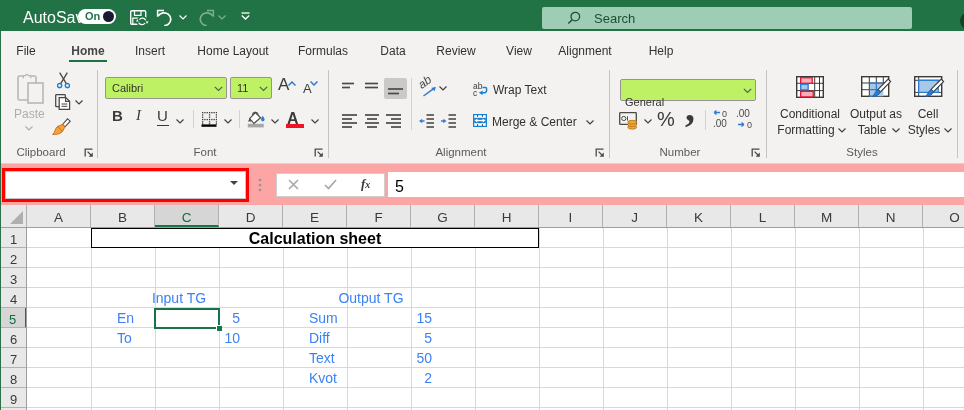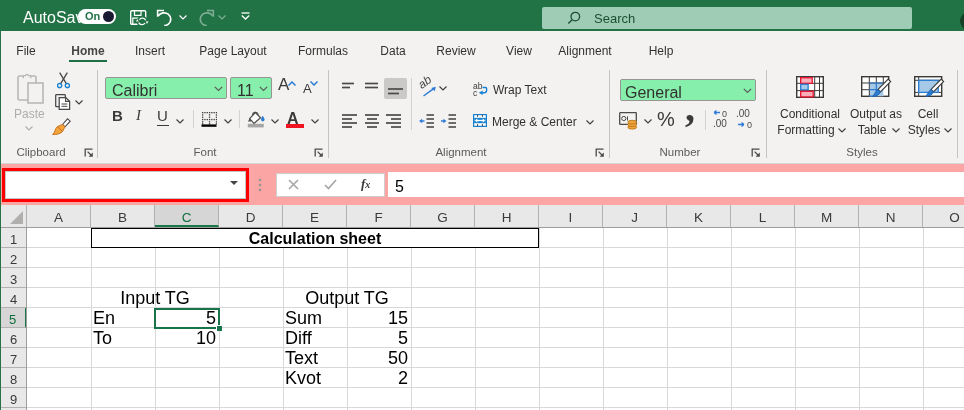--- a/index.html
+++ b/index.html
@@ -25,36 +25,36 @@
 #homeline { position:absolute; left:69px; top:28.5px; width:38px; height:2.6px; background:#1e7145; }
 
 
 #ribbon { position:absolute; left:0; top:62px; width:964px; height:102px; background:#f3f2f1; border-bottom:1px solid #d8d6d4; }
 .gsep { position:absolute; top:8px; height:88px; width:1px; background:#c6c4c2; }
 .glabel { position:absolute; top:84px; font-size:11.5px; color:#5c5b59; transform:translateX(-50%); white-space:nowrap; }
 .launcher { position:absolute; width:10px; height:10px; }
 .btext { font-size:12px; color:#323130; }
 
 
-.combo { position:absolute; background:#86efac; border:1px solid #979593; border-radius:2px; font-size:16px; color:#323130; }
+.combo { position:absolute; background:#bef264; border:1px solid #979593; border-radius:2px; font-size:11px; color:#323130; }
 
 
 #fbar { position:absolute; left:0; top:164px; width:964px; height:41px; background:#fca5a5; }
 #redbox { position:absolute; left:2px; top:4.3px; width:246.5px; height:34px; border:3.5px solid #fd0000; background:#fff; }
 #namebox { position:absolute; left:0; top:0; right:0; bottom:0; background:#fff; border:1px solid #c6c5c4; }
 #fxbox { position:absolute; left:276px; top:9px; width:109px; height:24px; background:#fff; border:1px solid #d0cecc; }
 #finput { position:absolute; left:388px; top:8px; width:576px; height:25px; background:#fff; }
 #finput span { position:absolute; left:7px; top:6px; font-size:16px; color:#000; }
 
 
 #grid { position:absolute; left:0; top:205px; width:964px; height:205px; background:#fff; }
 .chead { position:absolute; top:0; height:22px; background:#e9e8e8; border-right:1px solid #b3b1af; font-size:13.5px; color:#3b3a39; text-align:center; line-height:26px; }
 .rhead { position:absolute; left:0; width:27px; height:20px; background:#e9e8e8; border-bottom:1px solid #b3b1af; font-size:13px; color:#3b3a39; text-align:center; line-height:23px; }
 #gridlines { position:absolute; left:0; top:0; }
-.cell { position:absolute; font-size:18px; color:#000000; white-space:nowrap; height:20px; line-height:20px; }
+.cell { position:absolute; font-size:14px; color:#3b82f6; white-space:nowrap; height:20px; line-height:20px;margin-left:24px; }
 .cell.ctr { text-align:center; }
 .cell.rt { text-align:right; }
 .csel { background:#d6d6d6 !important; color:#0e6e3c !important; border-bottom:2px solid #17774a; }
 .rsel { background:#d6d6d6 !important; color:#0e6e3c !important; border-right:2px solid #17774a; }
 #headline { position:absolute; left:0; top:22px; width:964px; height:1px; background:#9f9e9d; }
 #rheadline { position:absolute; left:26px; top:23px; width:1px; height:182px; background:#9f9e9d; }
 #corner { position:absolute; left:0; top:0; width:27px; height:22px; background:#e9e8e8; border-right:1px solid #b3b1af; }
 #cornertri { position:absolute; right:3px; bottom:3px; width:0; height:0; border-left:13px solid transparent; border-bottom:13px solid #b1afae; }
 #titlebox { position:absolute; left:91px; top:23px; width:448px; height:20px; border:1.2px solid #000; background:#fff; font-weight:bold; font-size:16px; text-align:center; line-height:19px; }
 #selbox { position:absolute; left:153.5px; top:102.5px; width:66.5px; height:21.8px; border:2px solid #17744a; }
@@ -104,21 +104,21 @@
         </svg>
       <span class="stext">Search</span>
     </div>
     <div id="avatar"></div>
   </div>
 
   <div id="tabrow">
     <span class="tab" style="left:26px">File</span>
     <span class="tab" id="hometab" style="left:88px">Home</span>
     <span class="tab" style="left:150px">Insert</span>
-    <span class="tab" style="left:233px">Page Layout</span>
+    <span class="tab" style="left:233px">Home Layout</span>
     <span class="tab" style="left:323px">Formulas</span>
     <span class="tab" style="left:393px">Data</span>
     <span class="tab" style="left:456px">Review</span>
     <span class="tab" style="left:519px">View</span>
     <span class="tab" style="left:585px">Alignment</span>
     <span class="tab" style="left:661px">Help</span>
     <div id="homeline"></div>
   </div>
 
   <div id="ribbon">
@@ -368,21 +368,21 @@
       <line x1="3.2" y1="6.5" x2="10.8" y2="6.5" stroke="#fff" stroke-width="1.3"></line>
       <path d="M1.6 6.5 L4.4 4.6 V8.4 Z" fill="#fff"></path>
         <path d="M12.4 6.5 L9.6 4.6 V8.4 Z" fill="#fff"></path>
     </svg>
     <span class="abs btext" style="left:492px;top:53px">Merge &amp; Center</span>
     <svg class="abs" style="left:586px;top:58px" width="8" height="5" viewBox="0 0 8 5">
         <path d="M0.5 0.5 L4 4 L7.5 0.5" fill="none" stroke="#40403f" stroke-width="1.2"></path>
       </svg>
 
     <div class="combo" style="left:620px;top:17px;width:136px;height:22px">
-        <span style="position:absolute;left:4px;top:4px">General</span>
+        <span style="position:absolute;left:4px;top:16px">General</span>
       <svg class="abs" style="left:122px;top:8px" width="9" height="6" viewBox="0 0 9 6">
           <path d="M0.8 0.8 L4.5 4.5 L8.2 0.8" fill="none" stroke="#5c5b59" stroke-width="1.2"></path>
         </svg>
       </div>
     <svg class="abs" style="left:619px;top:50px" width="20" height="18" viewBox="0 0 20 18">
       <rect x="0.7" y="0.7" width="16.6" height="11.6" rx="0.5" fill="none" stroke="#4a4a49" stroke-width="1.3"></rect>
       <circle cx="4.8" cy="6.5" r="2.1" fill="none" stroke="#4a4a49" stroke-width="1"></circle>
       <line x1="8.5" y1="4.4" x2="8.5" y2="8.6" stroke="#4a4a49" stroke-width="1"></line>
       <g fill="#f2a33c" stroke="#b97a17" stroke-width="0.9">
           <ellipse cx="13.2" cy="15.2" rx="4.4" ry="1.9"></ellipse>

